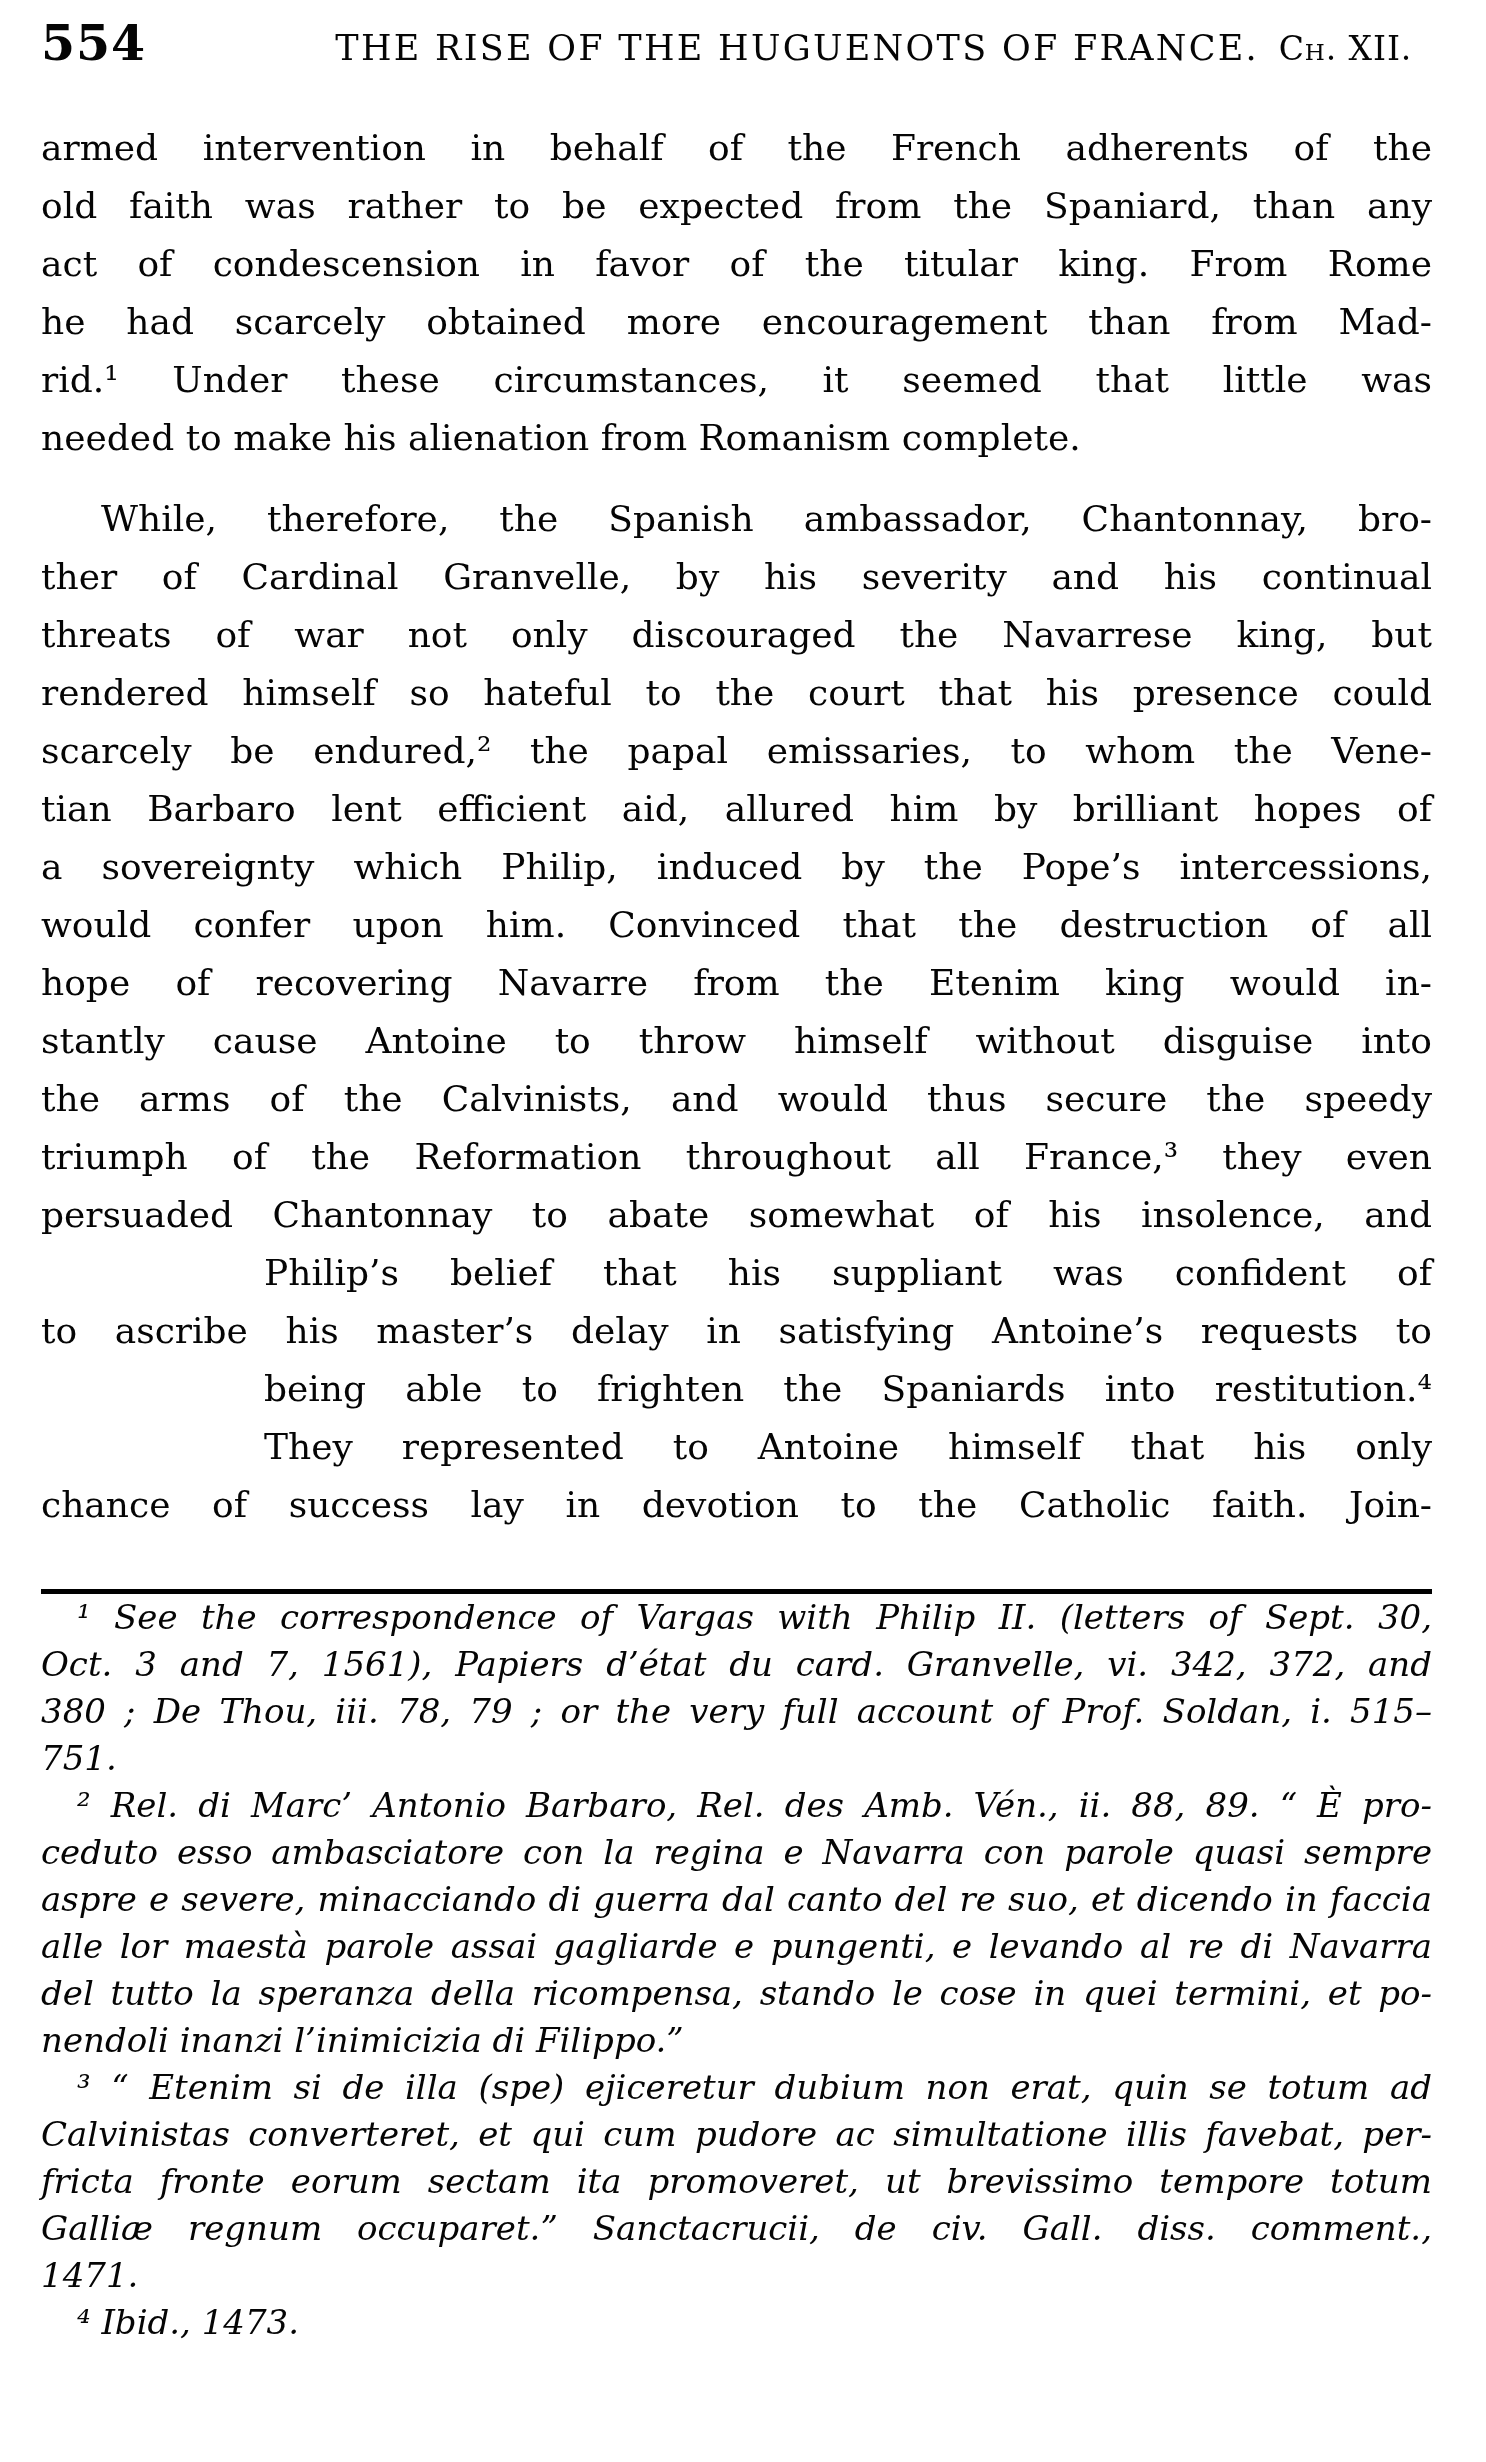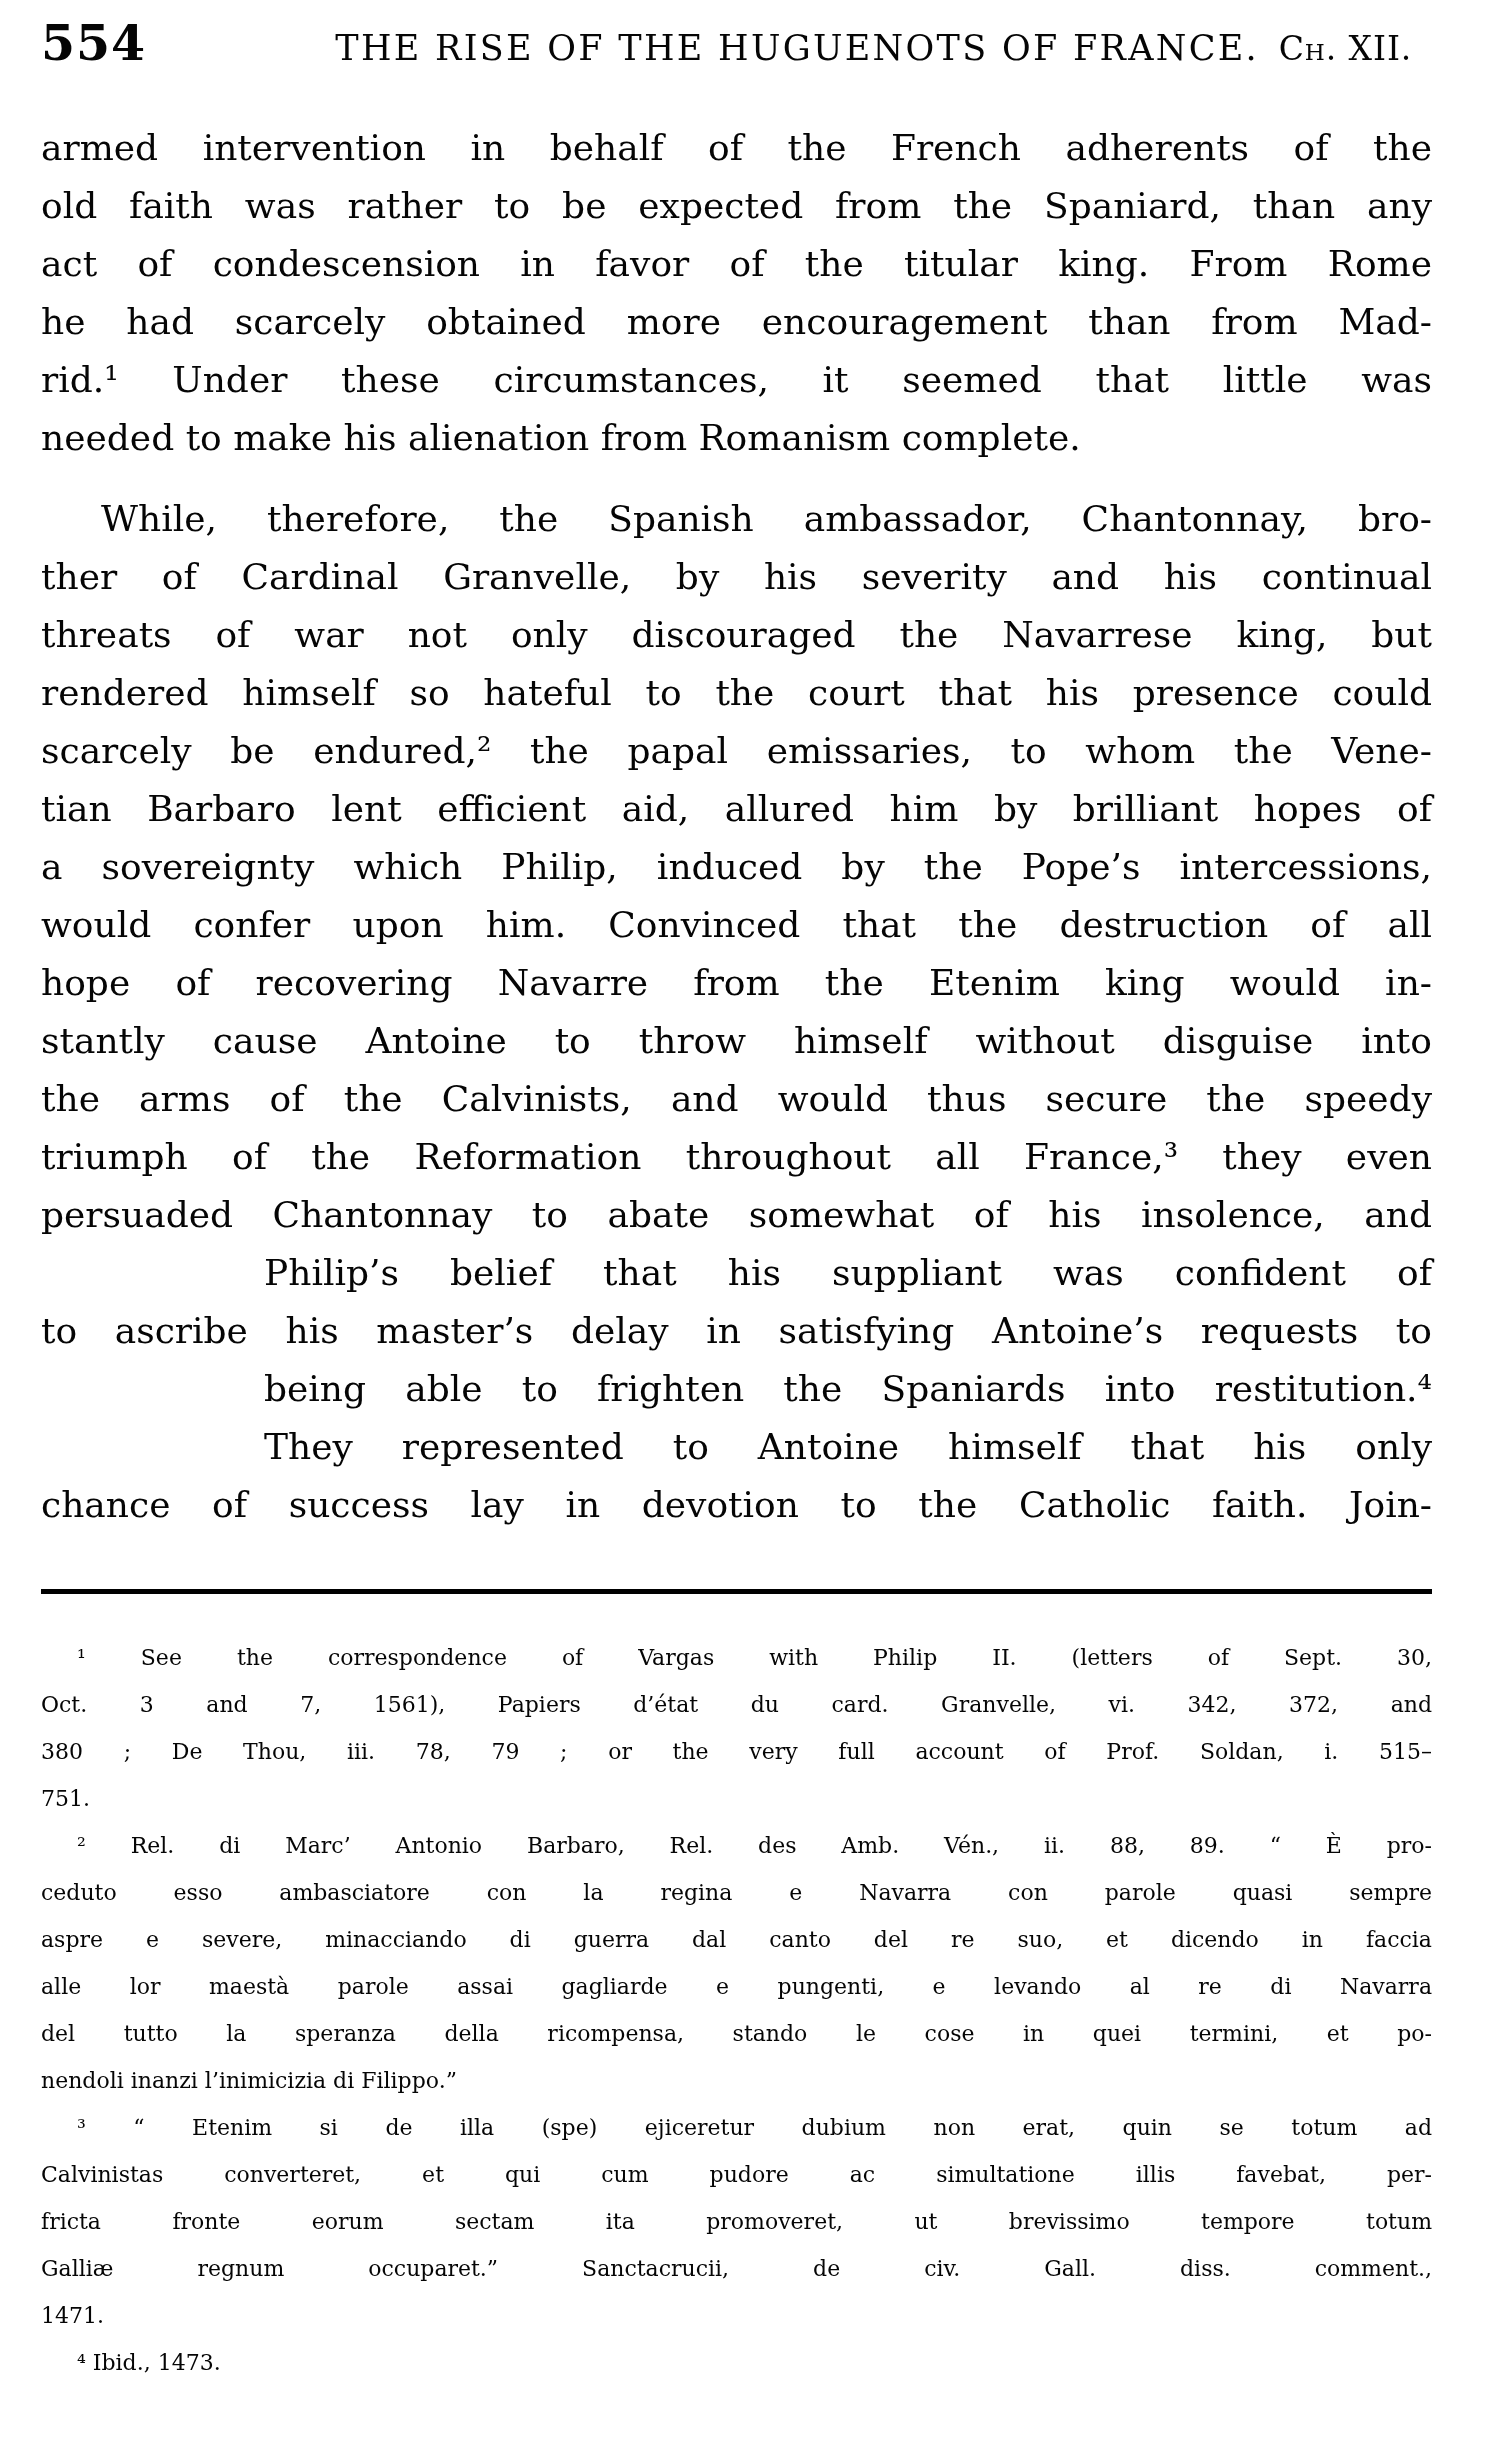--- a/index.html
+++ b/index.html
@@ -74,23 +74,23 @@
     text-align-last: left;
   }
   
   .rule {
     height: 4.5px;
     background: #000;
     margin-top: 55px;
   }
   
   .footnotes {
-    margin-top: 40px;
-    font-size: 22px;
+    font-size: 34px;
     line-height: 47px;
+    font-style: italic;
   }
   .footnotes .line.i,
   .footnotes .line.ie { padding-left: 36px; }
 </style>
 </head>
 <body>
 
 <div class="page">
 
   <div class="header">

